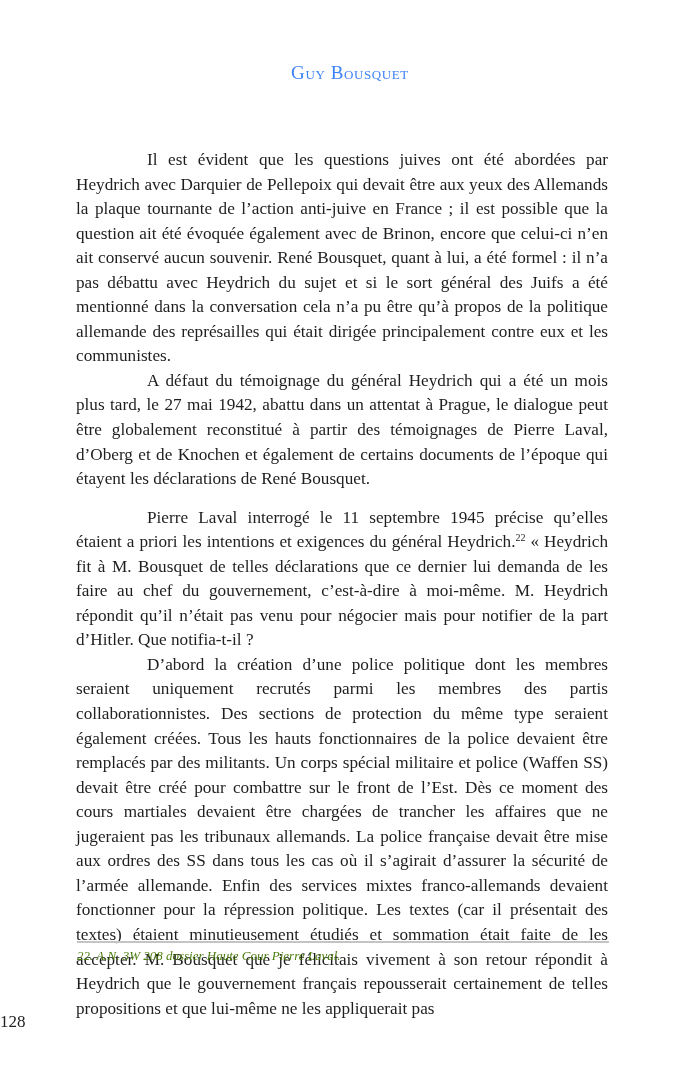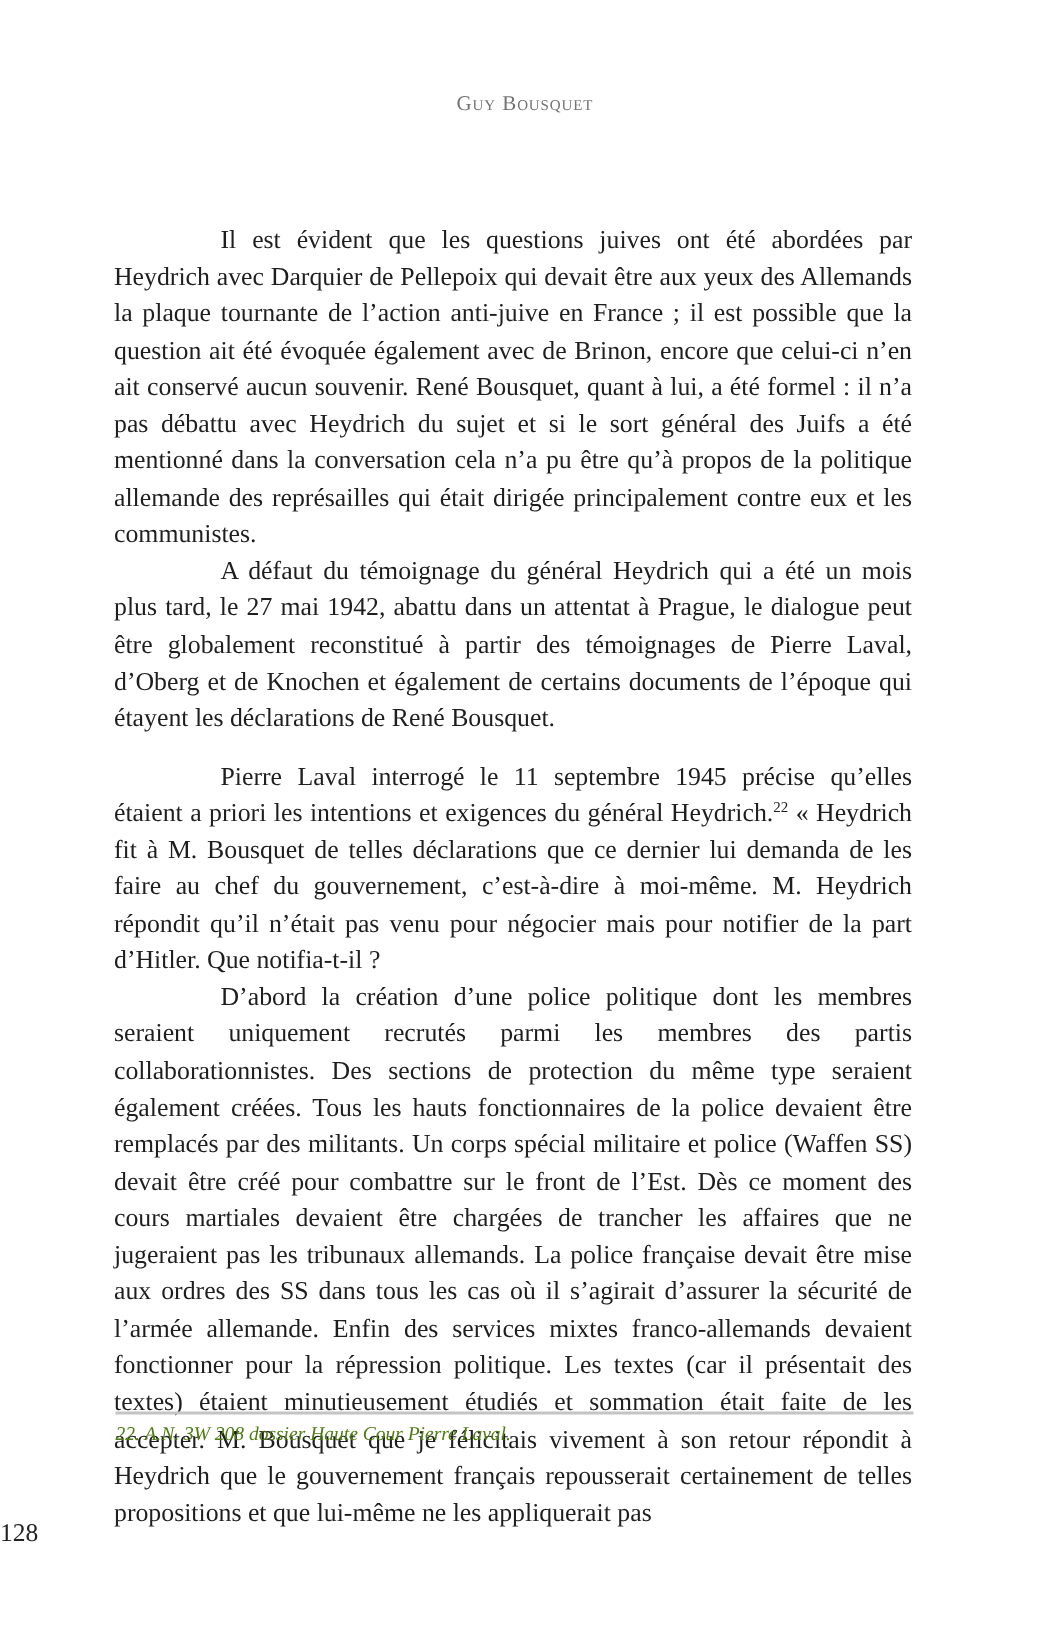--- a/index.html
+++ b/index.html
@@ -1,19 +1,19 @@
 <!DOCTYPE html>
 <html><head>
 <meta charset="utf-8">
 <style>
   html, body { margin: 0; padding: 0; background: #ffffff; }
   body { width: 700px; height: 1089px; position: relative; overflow: hidden;
          font-family: "Liberation Serif", "DejaVu Serif", serif; color: #1e1e1e; }
   .running-head { position: absolute; top: 62px; left: 0; width: 700px; text-align: center;
-         font-size: 14px; font-variant: small-caps; letter-spacing: 0.6px; color: #737373; }
+         font-size: 19px; font-variant: small-caps; letter-spacing: 0.6px; color: #3b82f6; }
   .text-block { position: absolute; left: 76px; width: 532px; top: 148px;
          font-size: 17.2px; line-height: 24.55px; text-align: justify; font-family: Liberation Serif, serif; }
   .para { margin: 0; text-indent: 71px; }
   .para.gap { margin-top: 14px; }
   sup { font-size: 10px; line-height: 0; vertical-align: 6px; }
   .footnote-rule { position: absolute; left: 77px; top: 941px; width: 532px; height: 2px; background: #c4c4c4; }
   .footnote { position: absolute; left: 77px; top: 948px; font-size: 13px; font-style: italic; color: #4d7c0f; }
   .page-number { position: absolute; top: 1012px; left: 0; width: 700px; font-size: 17px; color: #222; }
 </style>
 </head>

